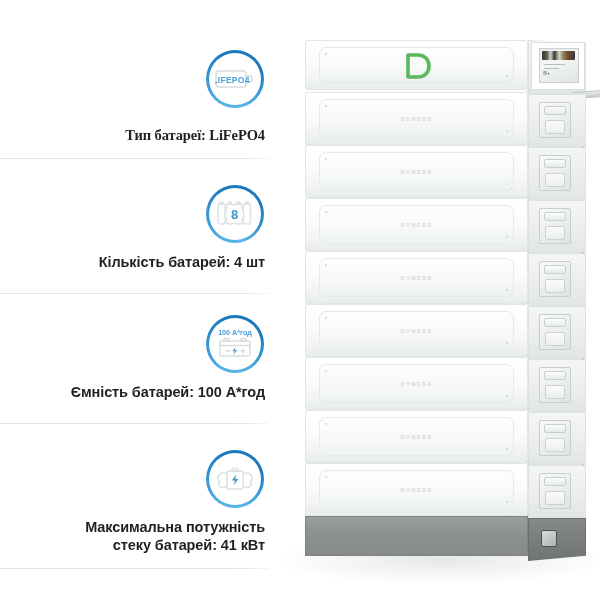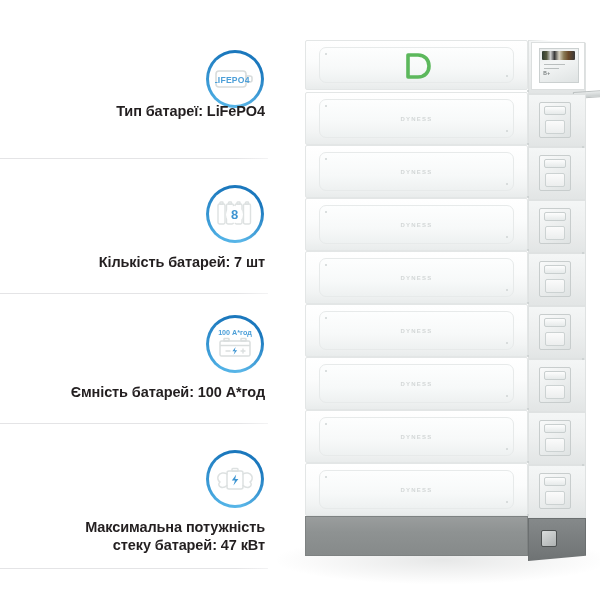--- a/index.html
+++ b/index.html
@@ -170,21 +170,21 @@
         <div class="icon-circle">
             <div class="icon-inner">
           <svg width="40" height="26" viewBox="0 0 40 26">
             <rect x="1" y="5" width="30" height="16" rx="3" fill="none" stroke="#d8dcdc" stroke-width="1.6"></rect>
             <path d="M31 10 h4 a2 2 0 0 1 2 2 v2 a2 2 0 0 1 -2 2 h-4 z" fill="none" stroke="#d8dcdc" stroke-width="1.6"></path>
             <text x="16" y="17" text-anchor="middle" font-family="Liberation Sans, sans-serif" font-size="8.6" font-weight="bold" fill="#4c9fd8" letter-spacing="0.2">LIFEPO4</text>
           </svg>
         </div>
           </div>
       </div>
-      <div class="spec-label" style="top:52px;">Тип батареї: LiFePO4</div>
+      <div class="spec-label" style="top:76px;font-family:Liberation Serif, serif;">Тип батареї: LiFePO4</div>
       <div class="spec-divider" style="top:108px;"></div>
     </div>
 
     <div class="spec" style="top:185px;">
       <div class="icon-wrap" style="top:0;">
         <div class="icon-circle">
             <div class="icon-inner">
           <svg width="40" height="30" viewBox="0 0 40 30">
             <g fill="none" stroke="#dde1e1" stroke-width="1.4">
               <rect x="3" y="5" width="7" height="20" rx="1.4"></rect>
@@ -195,21 +195,21 @@
               <rect x="22" y="3" width="3" height="2.4" rx="0.6"></rect>
               <rect x="28.5" y="5" width="7" height="20" rx="1.4"></rect>
               <rect x="30.5" y="3" width="3" height="2.4" rx="0.6"></rect>
             </g>
             <circle cx="19.5" cy="15.5" r="8.5" fill="#ffffff"></circle>
             <text x="19.5" y="19.6" text-anchor="middle" font-family="Liberation Sans, sans-serif" font-size="13" font-weight="bold" fill="#3e95d2">8</text>
           </svg>
         </div>
           </div>
       </div>
-      <div class="spec-label" style="top:68px;">Кількість батарей: 7 шт</div>
+      <div class="spec-label" style="top:68px;">Кількість батарей: 4 шт</div>
       <div class="spec-divider" style="top:108px;"></div>
     </div>
 
     <div class="spec" style="top:315px;">
       <div class="icon-wrap" style="top:0;">
         <div class="icon-circle">
             <div class="icon-inner">
           <svg width="42" height="36" viewBox="0 0 42 36">
             <text x="21" y="9" text-anchor="middle" font-family="Liberation Sans, sans-serif" font-size="7.2" font-weight="bold" fill="#4c9fd8">100 А*год</text>
             <g fill="none" stroke="#dadede" stroke-width="1.5">
@@ -242,21 +242,21 @@
               <path d="M29 11 c3 -2 7 -1 8.5 1.5 c1.5 2.5 0.5 5.5 -1.5 6.5 c1.8 1.4 1.6 4 -0.6 5 c-2 0.9 -4.4 0.2 -6.4 -1.4"></path>
               <rect x="13" y="8" width="16" height="18" rx="2"></rect>
               <rect x="18" y="5.6" width="6" height="2.6" rx="0.8"></rect>
             </g>
             <path d="M22.2 11.5 l-4.4 6 h3.2 l-1.6 5 l5 -6.6 h-3.2 z" fill="#3e95d2"></path>
           </svg>
         </div>
           </div>
       </div>
       <div class="spec-label" style="top:68px;">Максимальна потужність
-стеку батарей: 47 кВт</div>
+стеку батарей: 41 кВт</div>
       <div class="spec-divider" style="top:118px;"></div>
     </div>
 
   </div>
 
   <div class="product">
     <div class="shadow" style="left:-6px;top:498px;width:330px;height:48px;"></div>
 
     <div class="stack">
 

